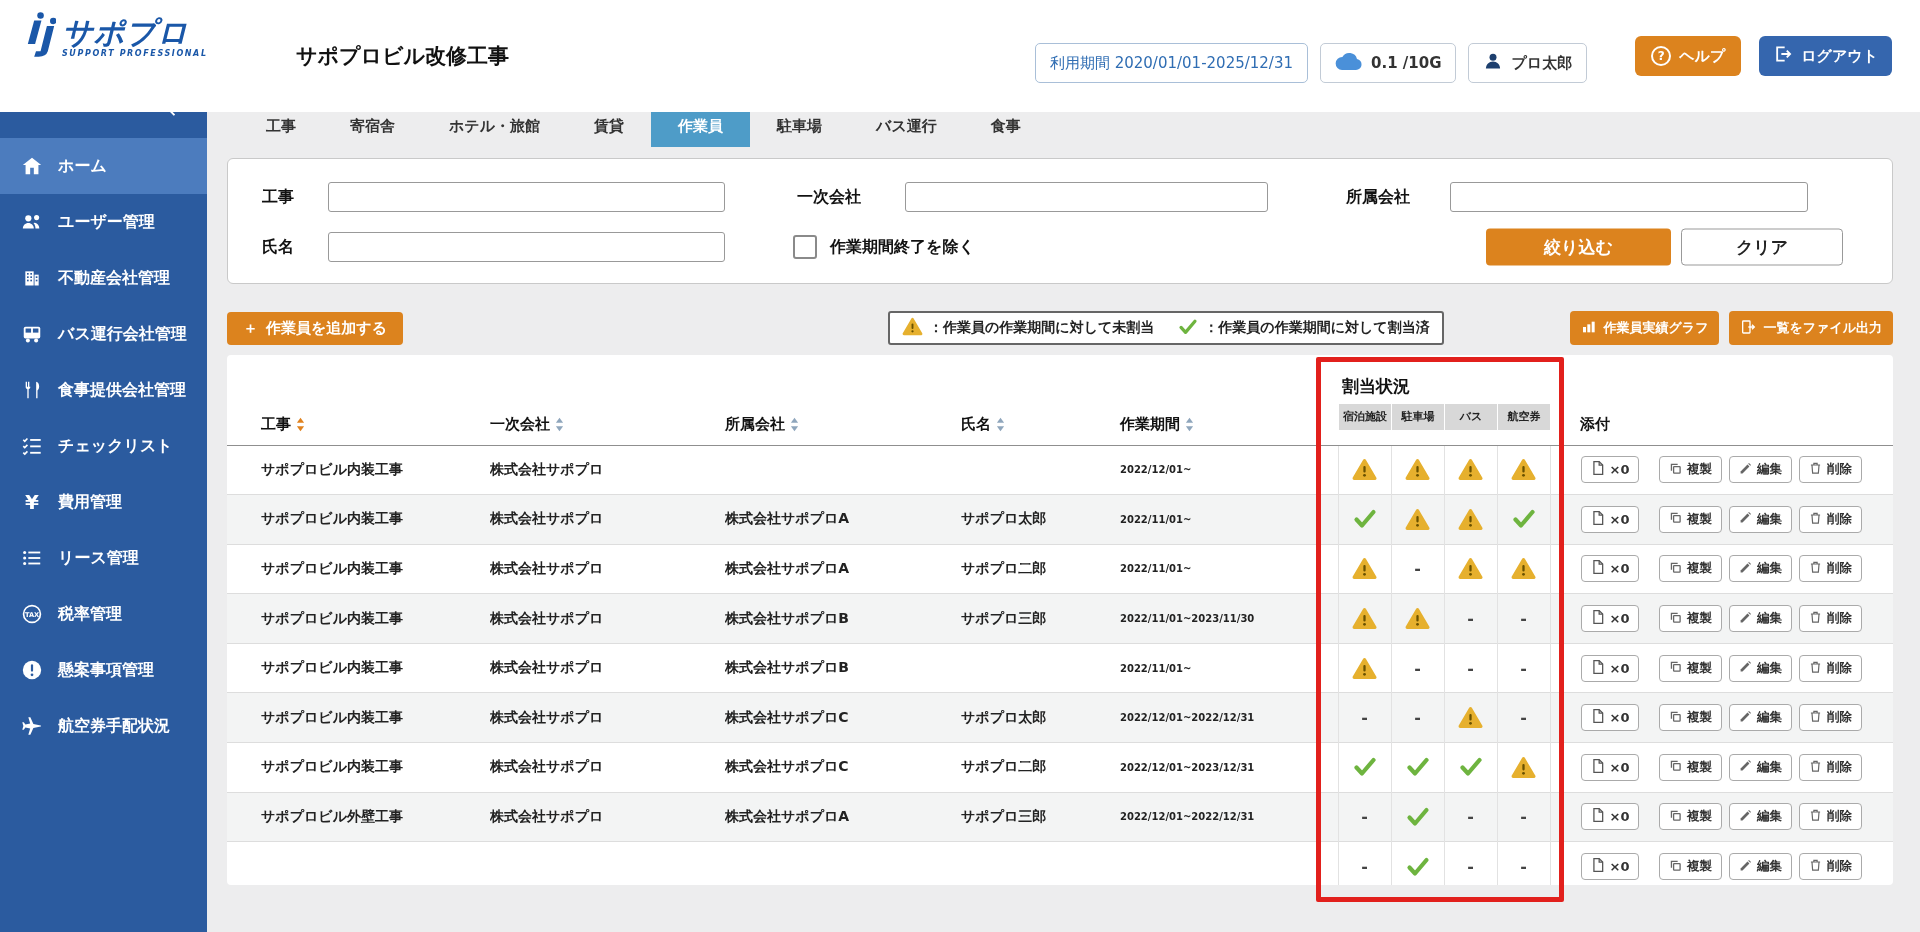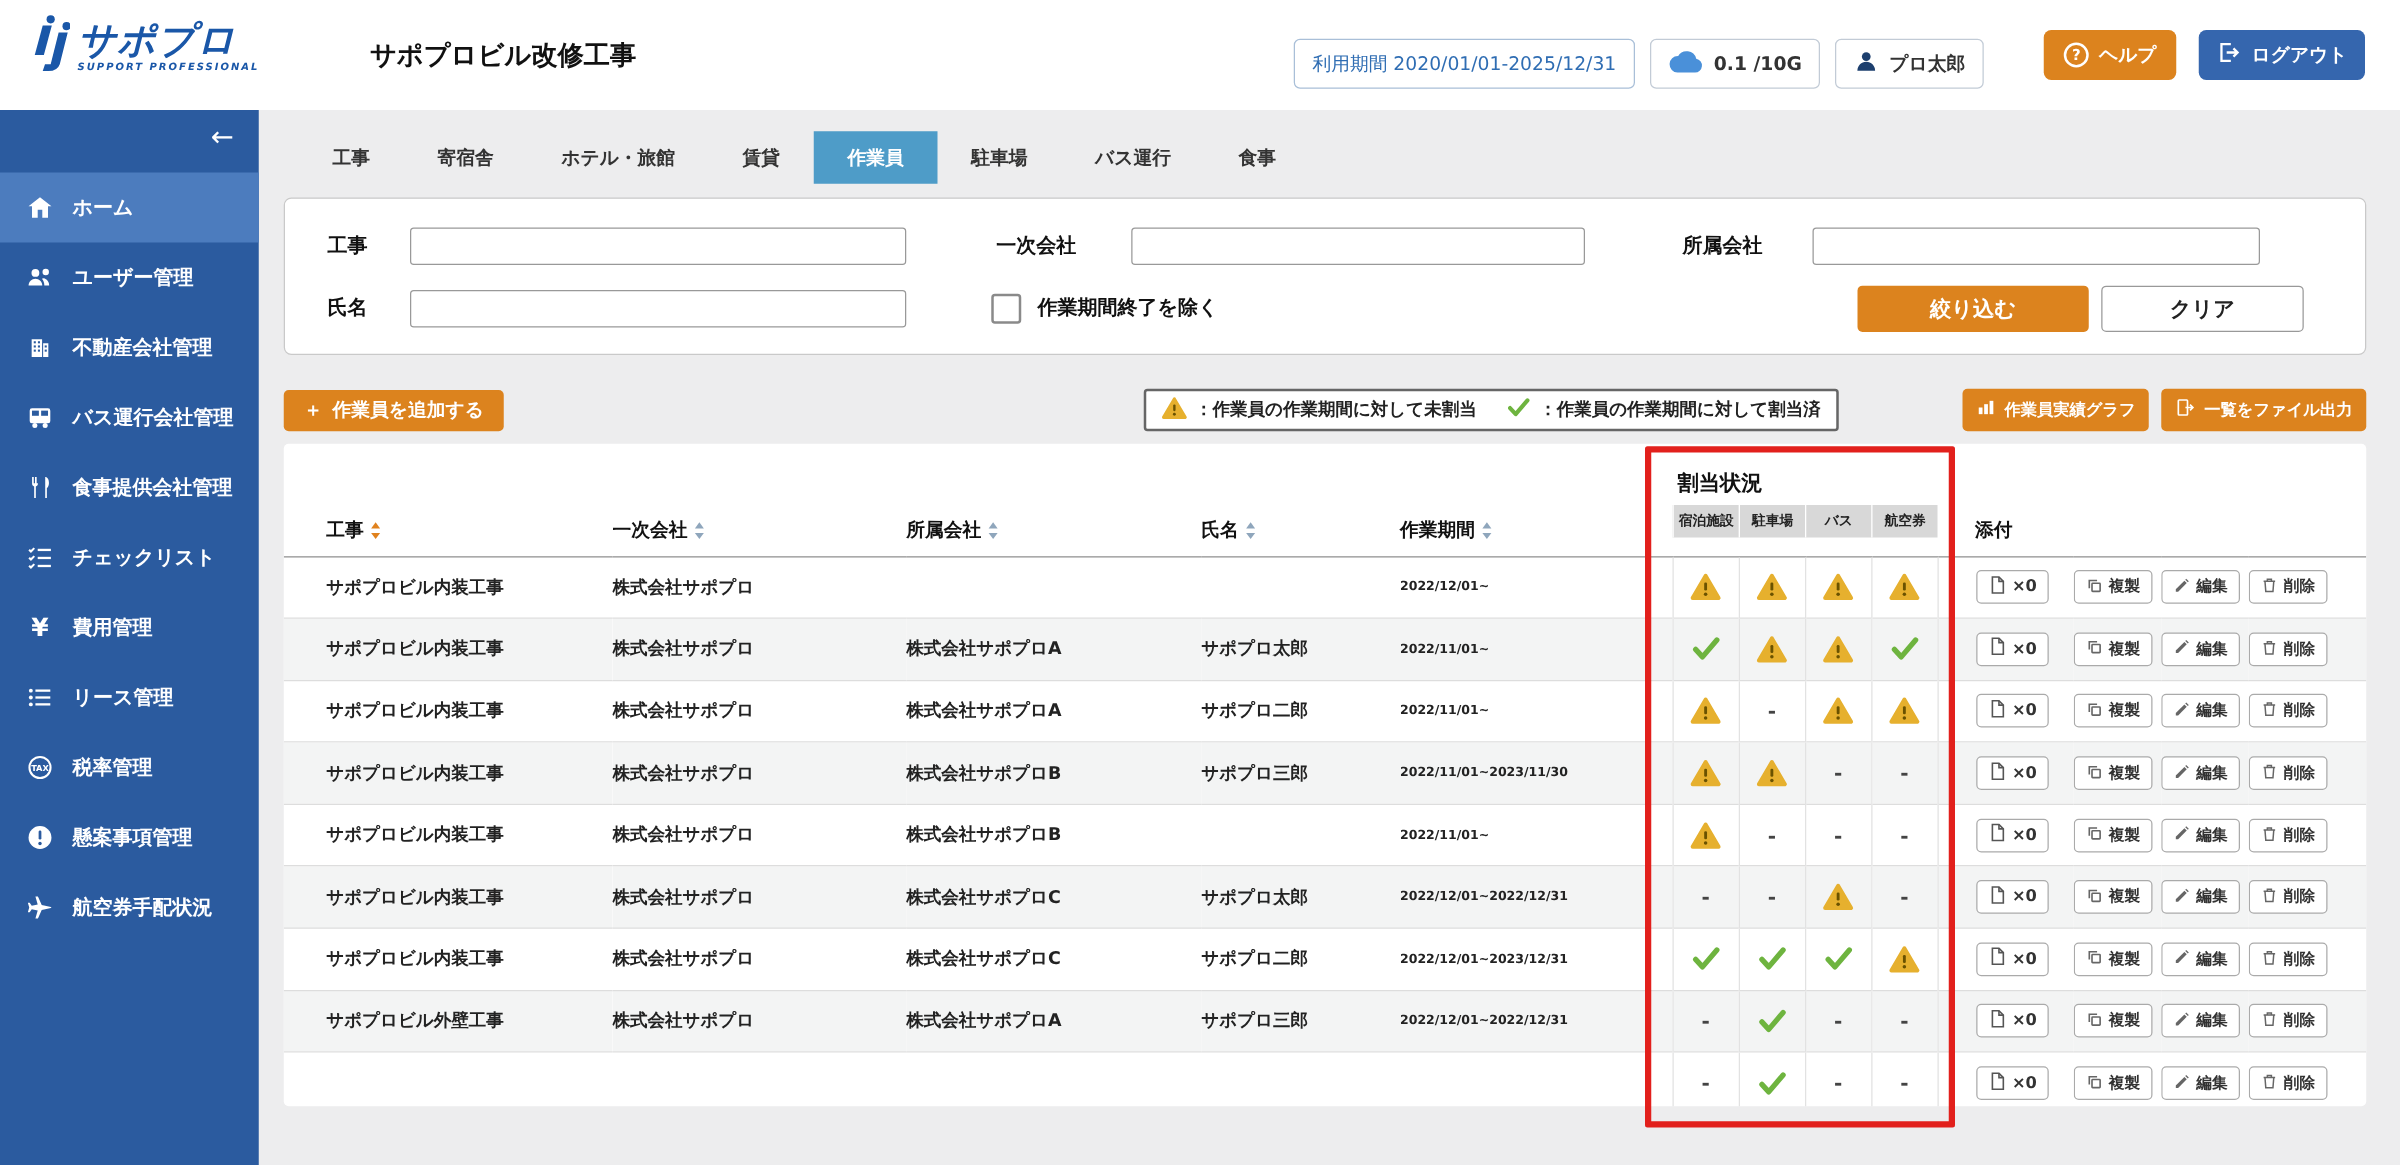--- a/index.html
+++ b/index.html
@@ -3,21 +3,21 @@
 <meta charset="utf-8">
 <style>
   * { box-sizing: border-box; margin: 0; padding: 0; }
   html,body { width: 1920px; height: 932px; }
   body {
     position: relative; overflow: hidden;
     background: #EDEDEE; color: #222;
     font-family: "DejaVu Sans","Liberation Sans",sans-serif;
   }
   
-  .app-header { position: absolute; top:0; left:0; width:1920px; height:88px; background:#fff; z-index:3; }
+  .app-header { position: absolute; top:0; left:0; width:1920px; height:112px; background:#fff; z-index:3; }
   .logo { position:absolute; left:16px; top:10px; display:flex; align-items:center; gap:6px; }
   .logo-texts { display:flex; flex-direction:column; }
   .logo-jp { font-style:italic; font-weight:bold; font-size:30px; color:var(--brand-blue,#1A57A8); line-height:1.1; letter-spacing:1px; }
   .logo-sub { font-size:8px; letter-spacing:1.6px; color:var(--brand-blue,#1A57A8); font-style:italic; font-weight:bold; }
   .page-title { position:absolute; left:296px; top:50%; transform:translateY(-50%); font-size:21px; font-weight:bold; color:#111; }
   .header-right { position:absolute; right:28px; top:50%; transform:translateY(-50%); display:flex; align-items:center; gap:12px; }
   .pill { height:40px; display:flex; align-items:center; gap:8px; padding:0 14px; border-radius:5px; background:#fff;margin-top:14px; }
   .period-badge { border:1px solid #A9BFD8; color:#2F6DB3; font-size:15px; }
   .storage-badge, .user-badge { border:1px solid #C2CBD6; font-size:15px; font-weight:bold; color:#333; }
   .btn { border:none; cursor:pointer; display:flex; align-items:center; gap:8px; height:40px; border-radius:6px; font-family:inherit; }
@@ -43,21 +43,21 @@
   
   .filter-card { position:absolute; left:20px; top:70px; width:1666px; height:126px; background:#fff; border:1px solid #C9C9C9; border-radius:6px; }
   .f-label { position:absolute; font-size:16px; font-weight:bold; color:#111; transform:translateY(-50%); }
   .f-input { position:absolute; height:30px; transform:translateY(-50%); border:1px solid #999; border-radius:3px; background:#fff; font-size:14px; padding:0 8px; font-family:inherit; }
   .checkbox { position:absolute; width:24px; height:24px; background:#fff; border:2px solid #8A8A8A; border-radius:3px; transform:translateY(-50%); cursor:pointer; }
   .filter-btn { position:absolute; height:37px; transform:translateY(-50%); border-radius:4px; font-size:17px; font-weight:bold; display:flex; align-items:center; justify-content:center; cursor:pointer; border:none; font-family:inherit; }
   .filter-apply { left:1258px; width:185px; background:var(--accent-orange,#DC831E); color:#fff;text-align:right; }
   .filter-clear { left:1453px; width:162px; background:#fff; color:#222; border:1px solid #999; }
   
   .add-btn { position:absolute; left:20px; top:224px; height:33px; background:var(--accent-orange,#DC831E); color:#fff; border:none; border-radius:4px; display:flex; align-items:center; gap:8px; padding:0 16px; font-size:15px; font-weight:bold; cursor:pointer; font-family:inherit; }
-  .legend-box { position:absolute; left:708px; top:223px; height:34px; background:#fff; border:2px solid #666; border-radius:3px; display:flex; align-items:center; gap:6px; padding:0 12px; font-size:14px; font-weight:bold; color:#222; }
+  .legend-box { position:absolute; left:681px; top:223px; height:34px; background:#fff; border:2px solid #666; border-radius:3px; display:flex; align-items:center; gap:6px; padding:0 12px; font-size:14px; font-weight:bold; color:#222; }
   .legend-gap { width:12px; }
   .right-actions { position:absolute; right:27px; top:223px; display:flex; gap:10px; }
   .sm-orange-btn { height:34px; background:var(--accent-orange,#DC831E); color:#fff; border:none; border-radius:4px; display:flex; align-items:center; gap:7px; padding:0 11px; font-size:13px; font-weight:bold; cursor:pointer; font-family:inherit; }
   
   .table-card { position:absolute; left:20px; top:267px; width:1666px; height:530px; background:#fff; border-radius:4px; overflow:hidden; }
   table { width:1666px; table-layout:fixed; border-collapse:collapse; }
   thead th { font-weight:bold; color:#111; }
   .row-group { height:49px; }
   .group-th { vertical-align:bottom; text-align:left; }
   .group-label { font-size:17px; font-weight:bold; padding:0 0 6px 4px; }

